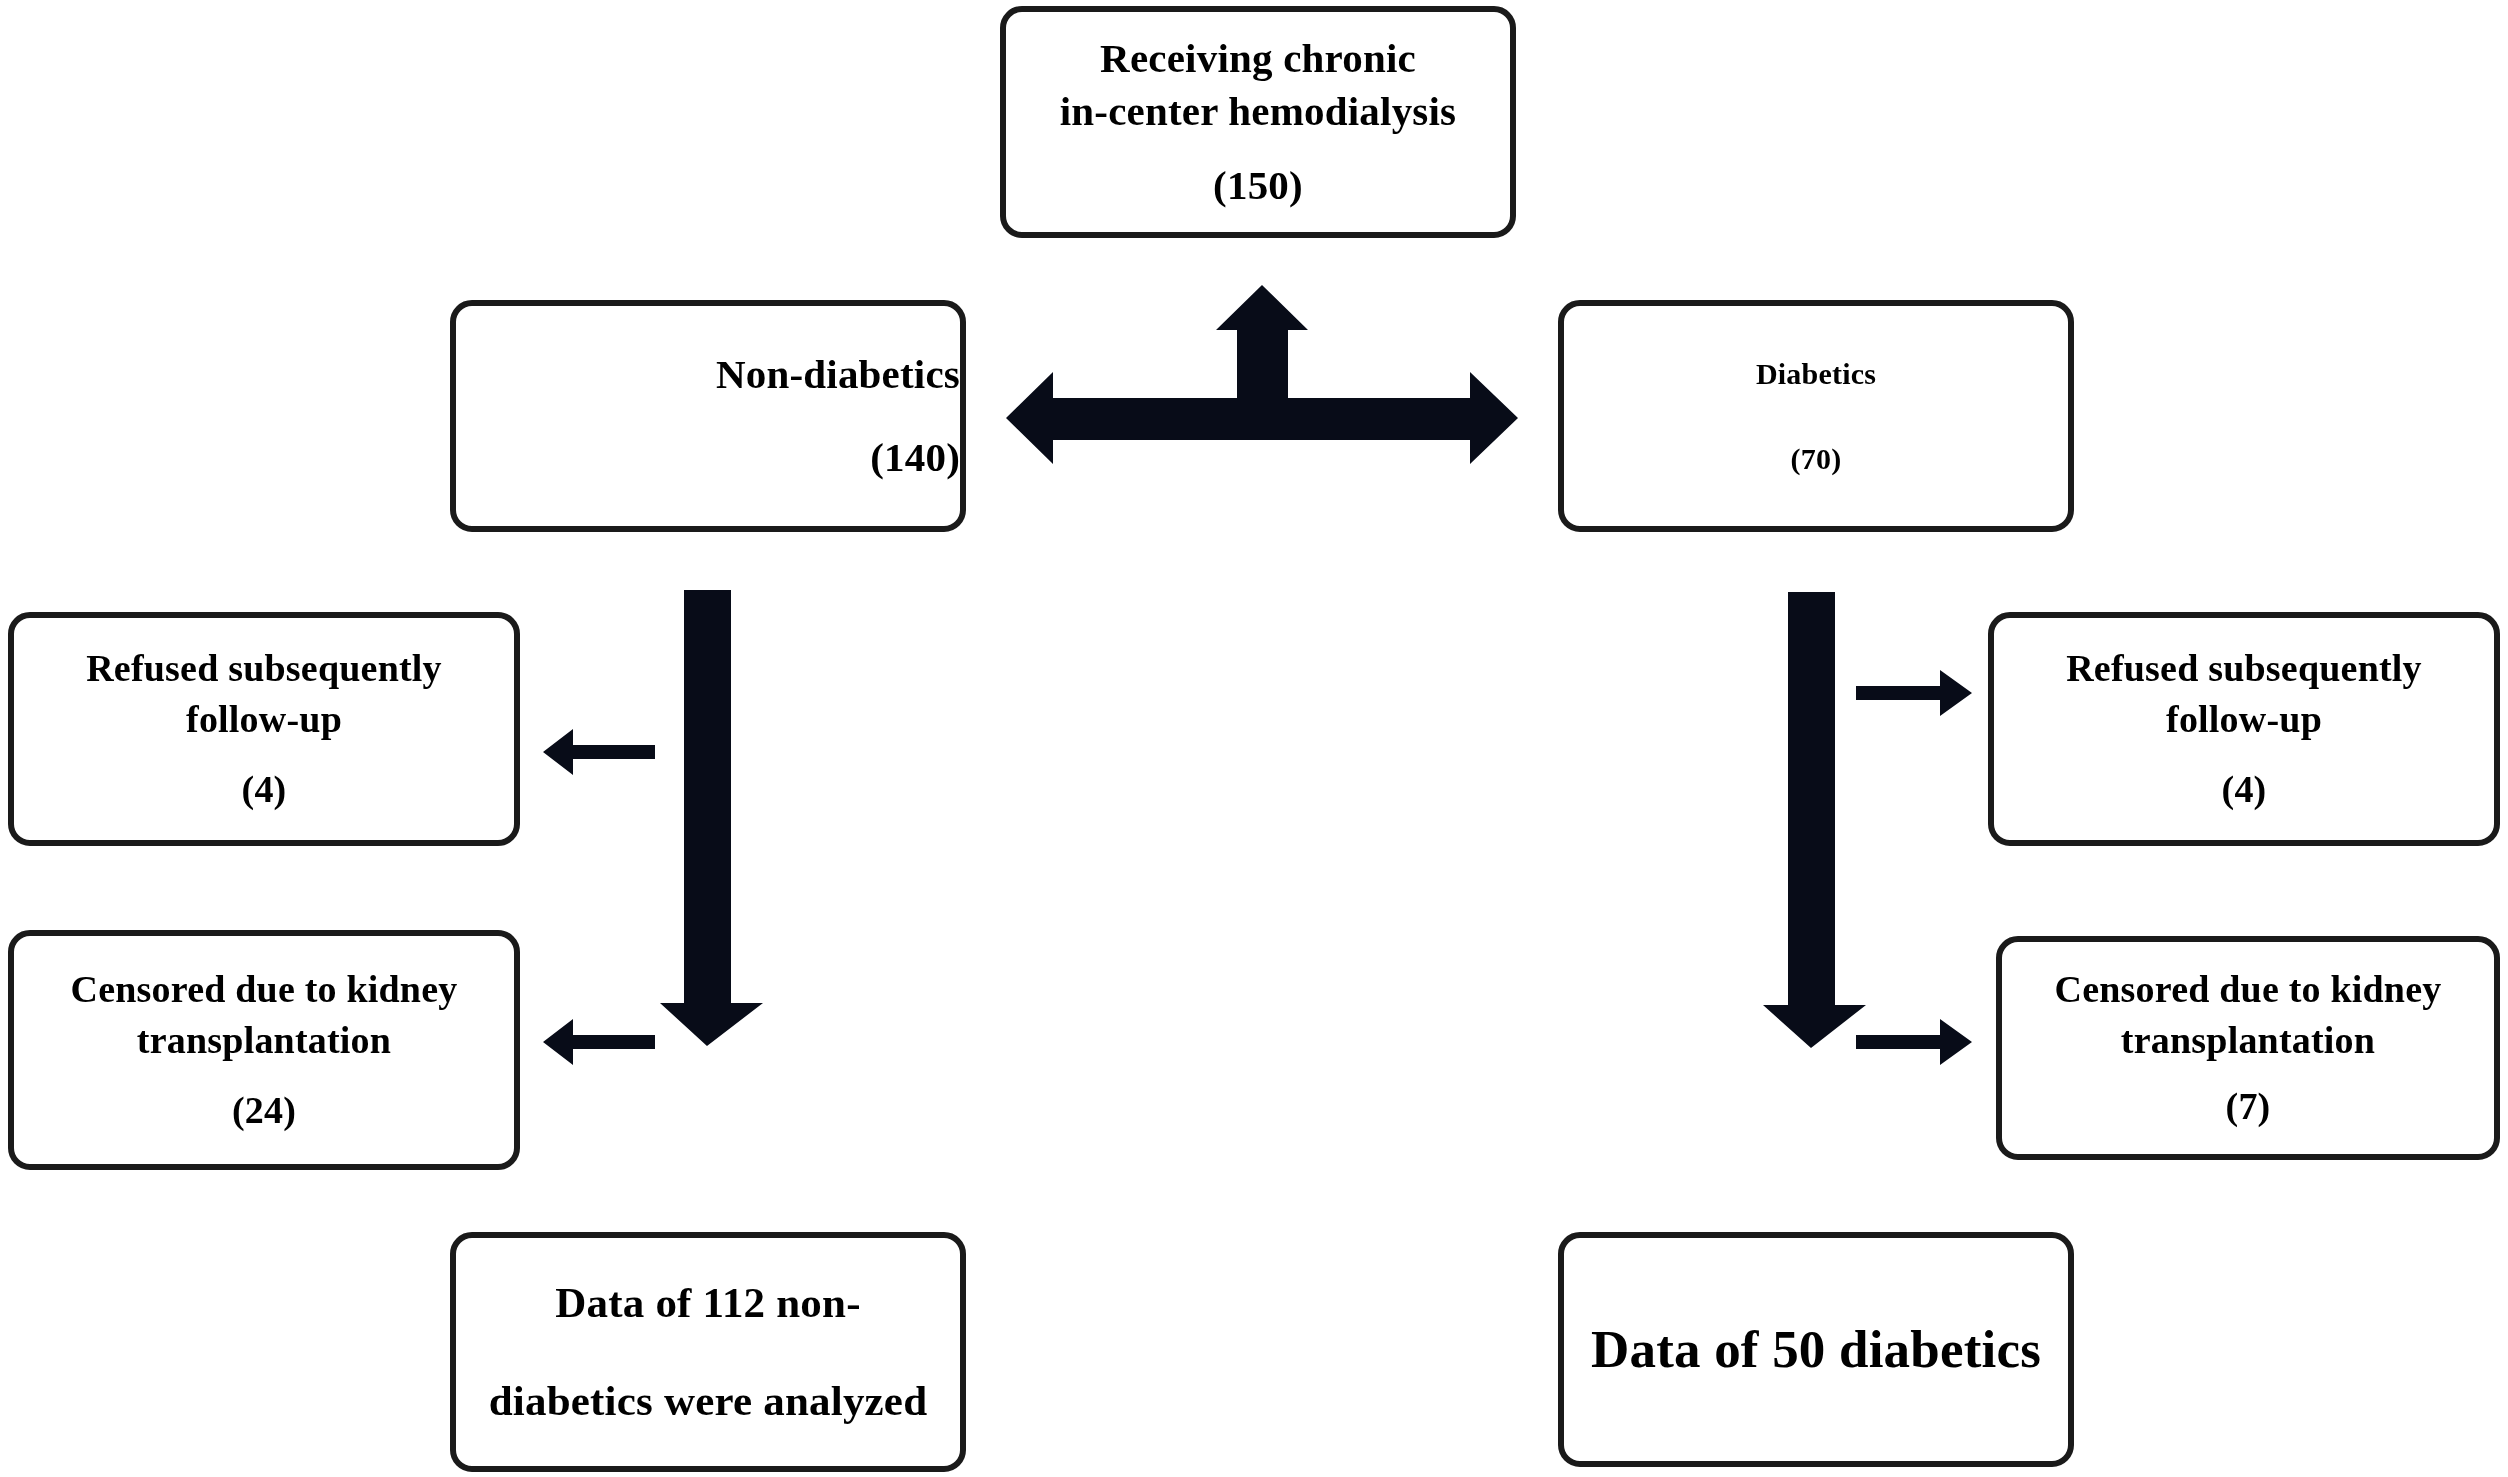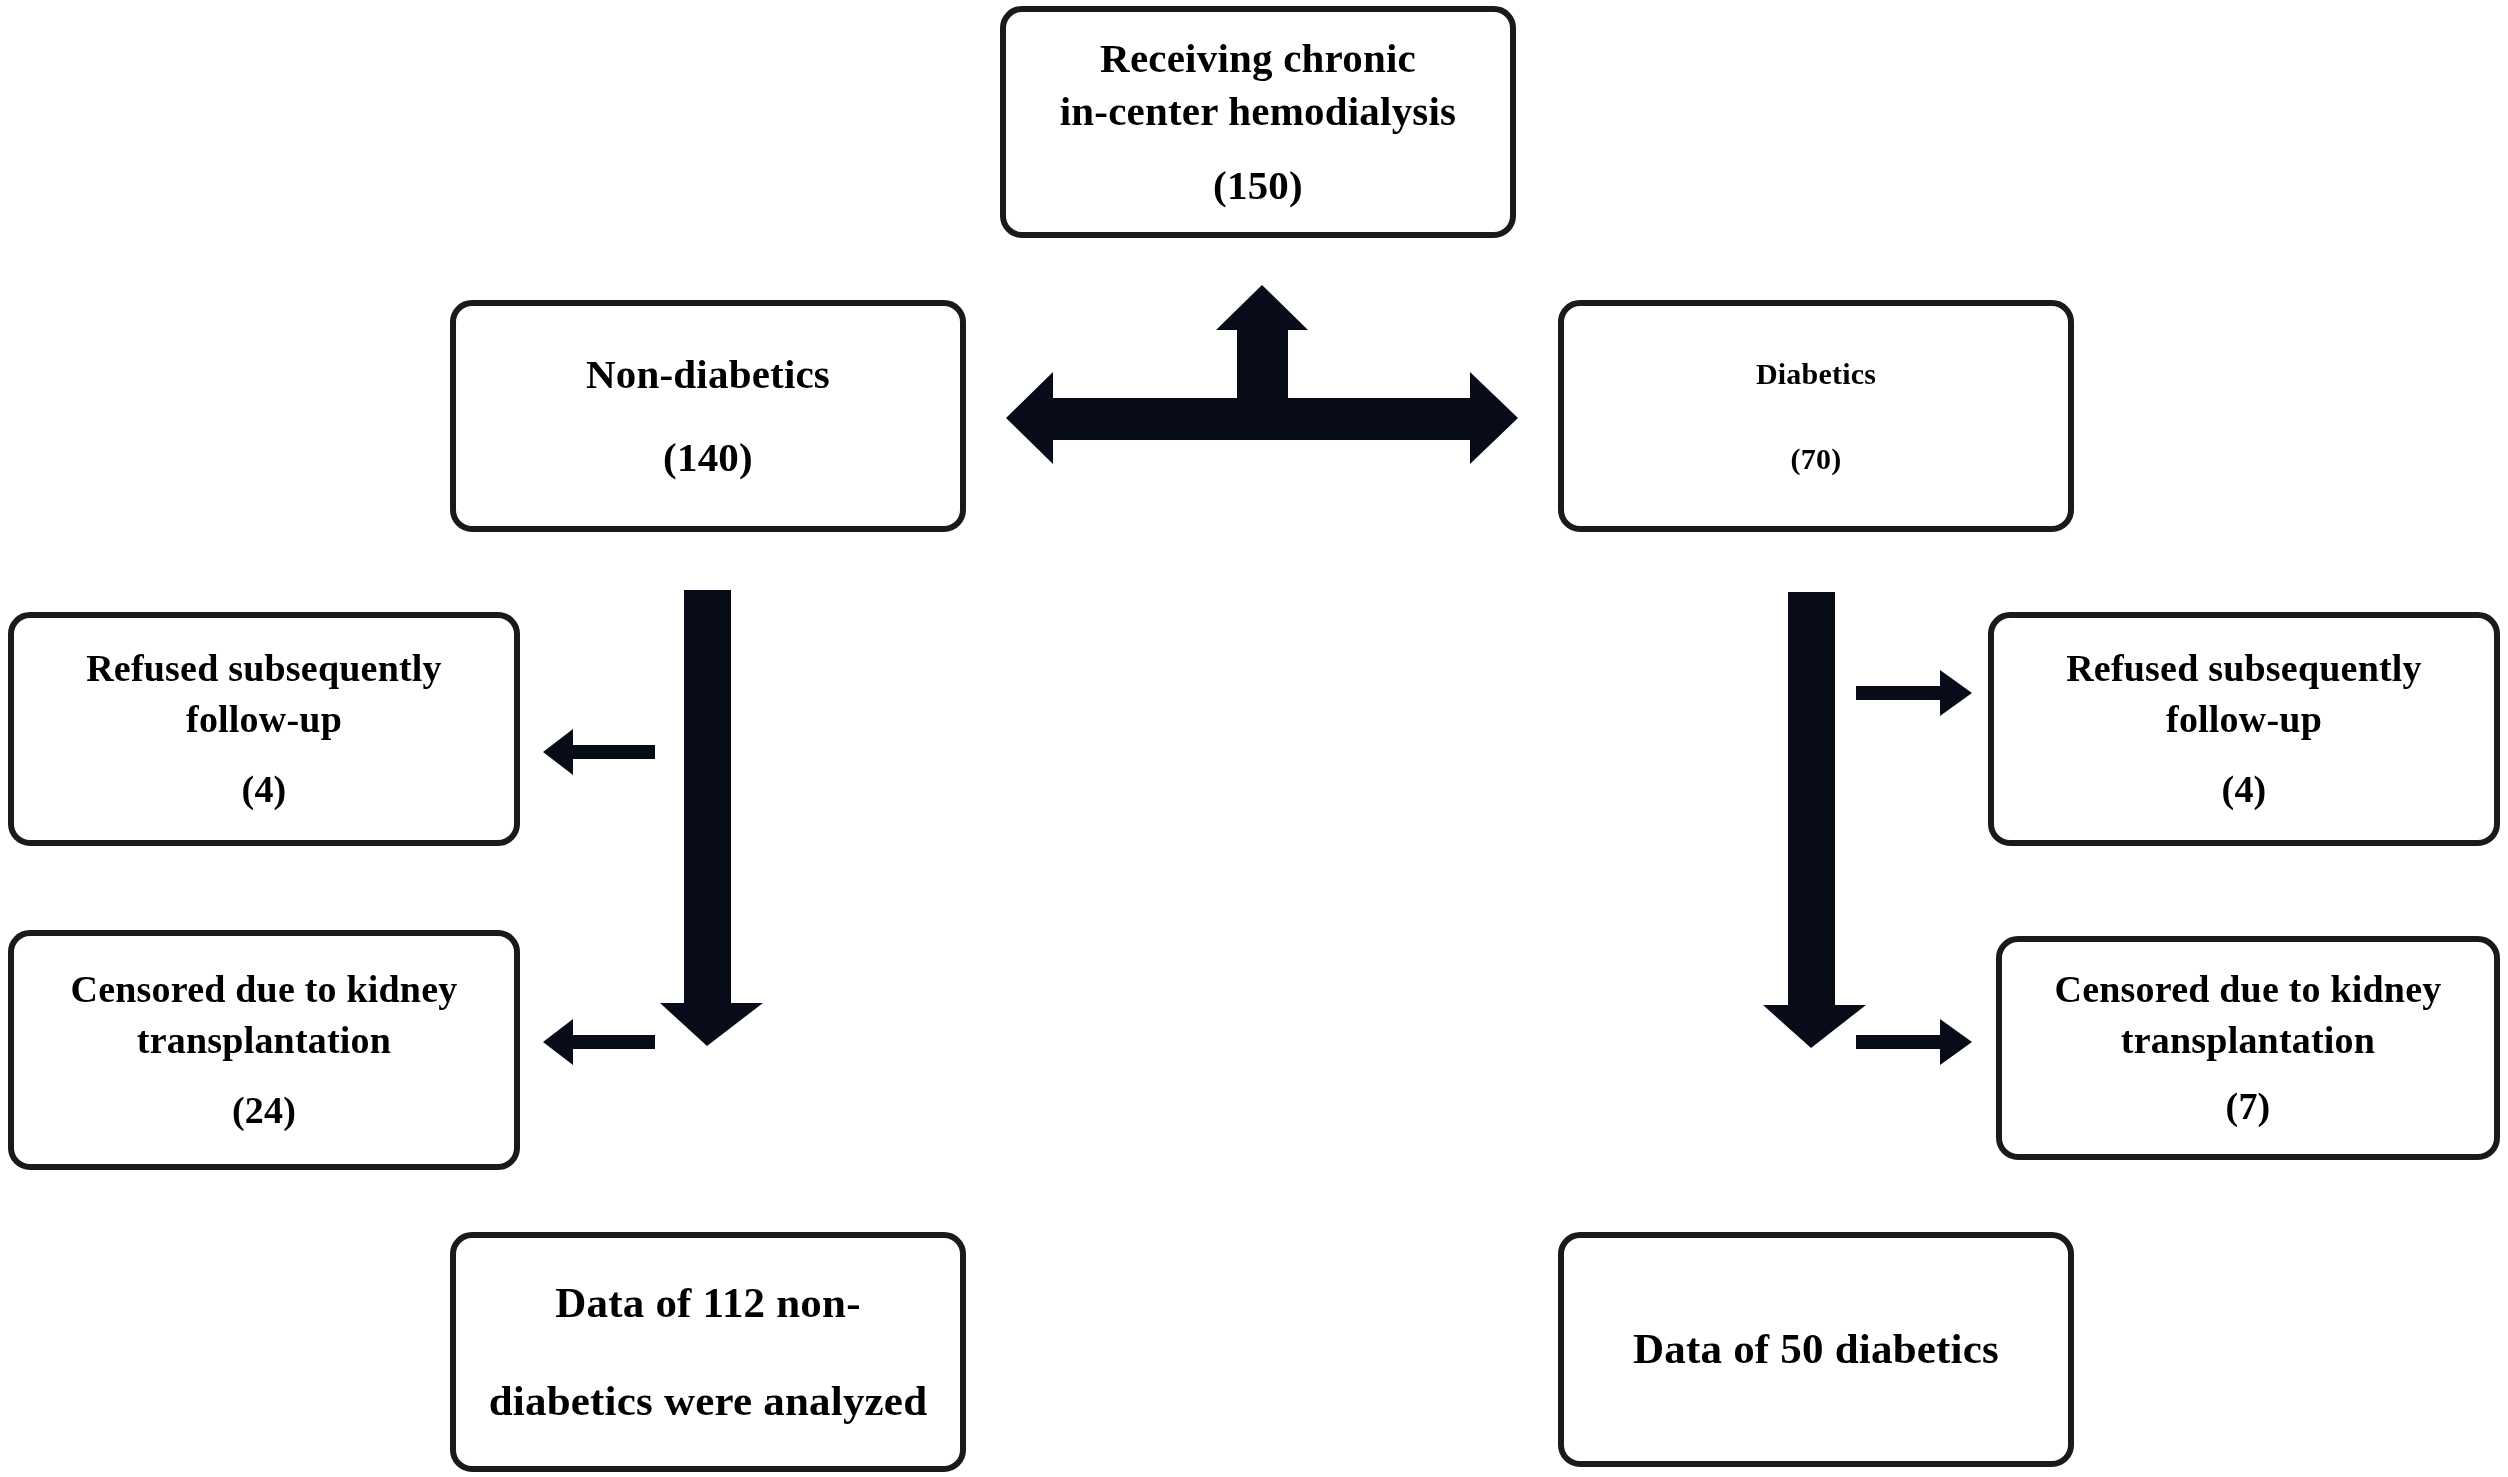--- a/index.html
+++ b/index.html
@@ -38,40 +38,40 @@
     white-space: nowrap;
   }
   .node .count {
     display: block;
   }
 
   
   .n-top       { left: 1000px; top: 6px;    width: 516px; height: 232px; font-size: 41px; line-height: 1.30; }
   .n-top .count{ margin-top: 20px; }
 
-  .n-nondiab   { left: 450px;  top: 300px;  width: 516px; height: 232px; font-size: 41px; line-height: 1.30; }
+  .n-nondiab   { left: 450px;  top: 300px;  width: 516px; height: 232px; font-size: 41px; line-height: 1.30; align-items: flex-end; }
   .n-nondiab .count { margin-top: 30px; }
 
   .n-diab      { left: 1558px; top: 300px;  width: 516px; height: 232px; font-size: 30px; line-height: 1.30; }
   .n-diab .count { margin-top: 46px; }
 
   .n-lref      { left: 8px;    top: 612px;  width: 512px; height: 234px; font-size: 38px; line-height: 1.35; }
   .n-lref .count { margin-top: 18px; }
 
   .n-lcens     { left: 8px;    top: 930px;  width: 512px; height: 240px; font-size: 38px; line-height: 1.35; }
   .n-lcens .count { margin-top: 18px; }
 
   .n-rref      { left: 1988px; top: 612px;  width: 512px; height: 234px; font-size: 38px; line-height: 1.35; }
   .n-rref .count { margin-top: 18px; }
 
   .n-rcens     { left: 1996px; top: 936px;  width: 504px; height: 224px; font-size: 38px; line-height: 1.35; }
   .n-rcens .count { margin-top: 14px; }
 
   .n-lout      { left: 450px;  top: 1232px; width: 516px; height: 240px; font-size: 43px; line-height: 1.45; gap: 36px; }
-  .n-rout      { left: 1558px; top: 1232px; width: 516px; height: 235px; font-size: 43px; line-height: 1.45; }
+  .n-rout      { left: 1558px; top: 1232px; width: 516px; height: 235px; font-size: 53px; line-height: 1.45; }
 
   
   #arrows {
     position: absolute;
     left: 0; top: 0;
     width: 2508px;
     height: 1477px;
     pointer-events: none;
   }
   .arrow-fill { fill: #080c18; }

